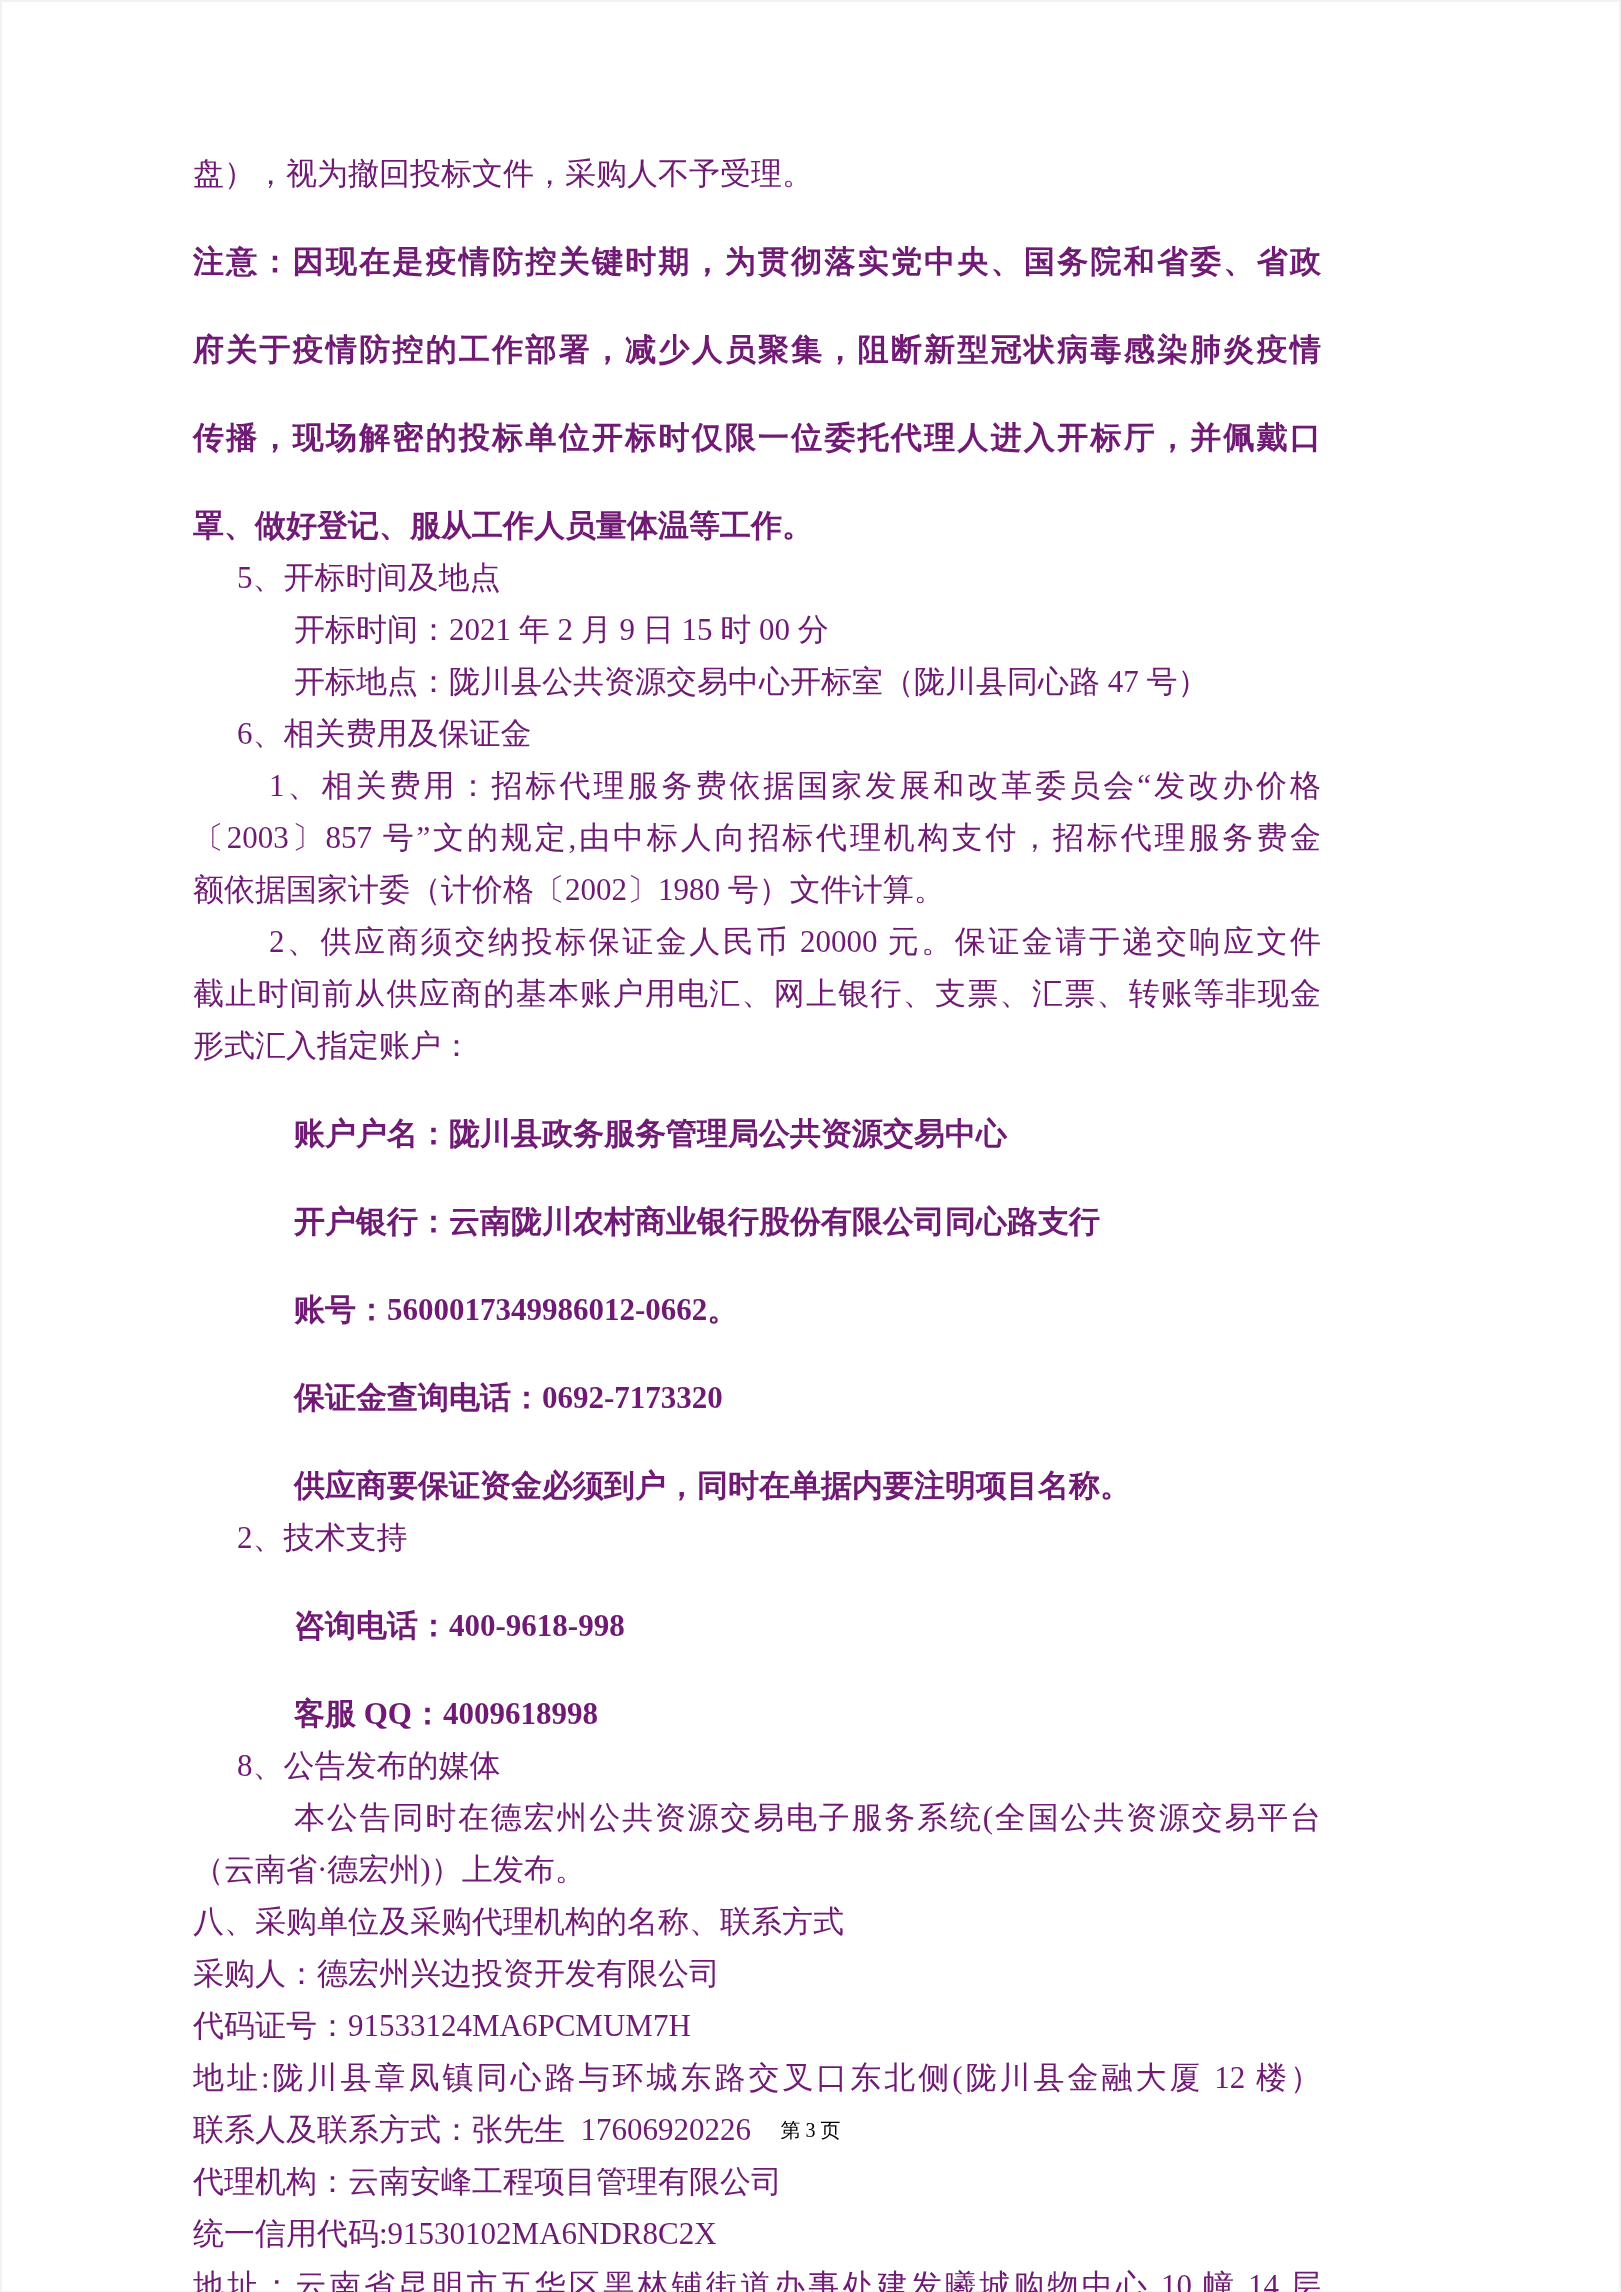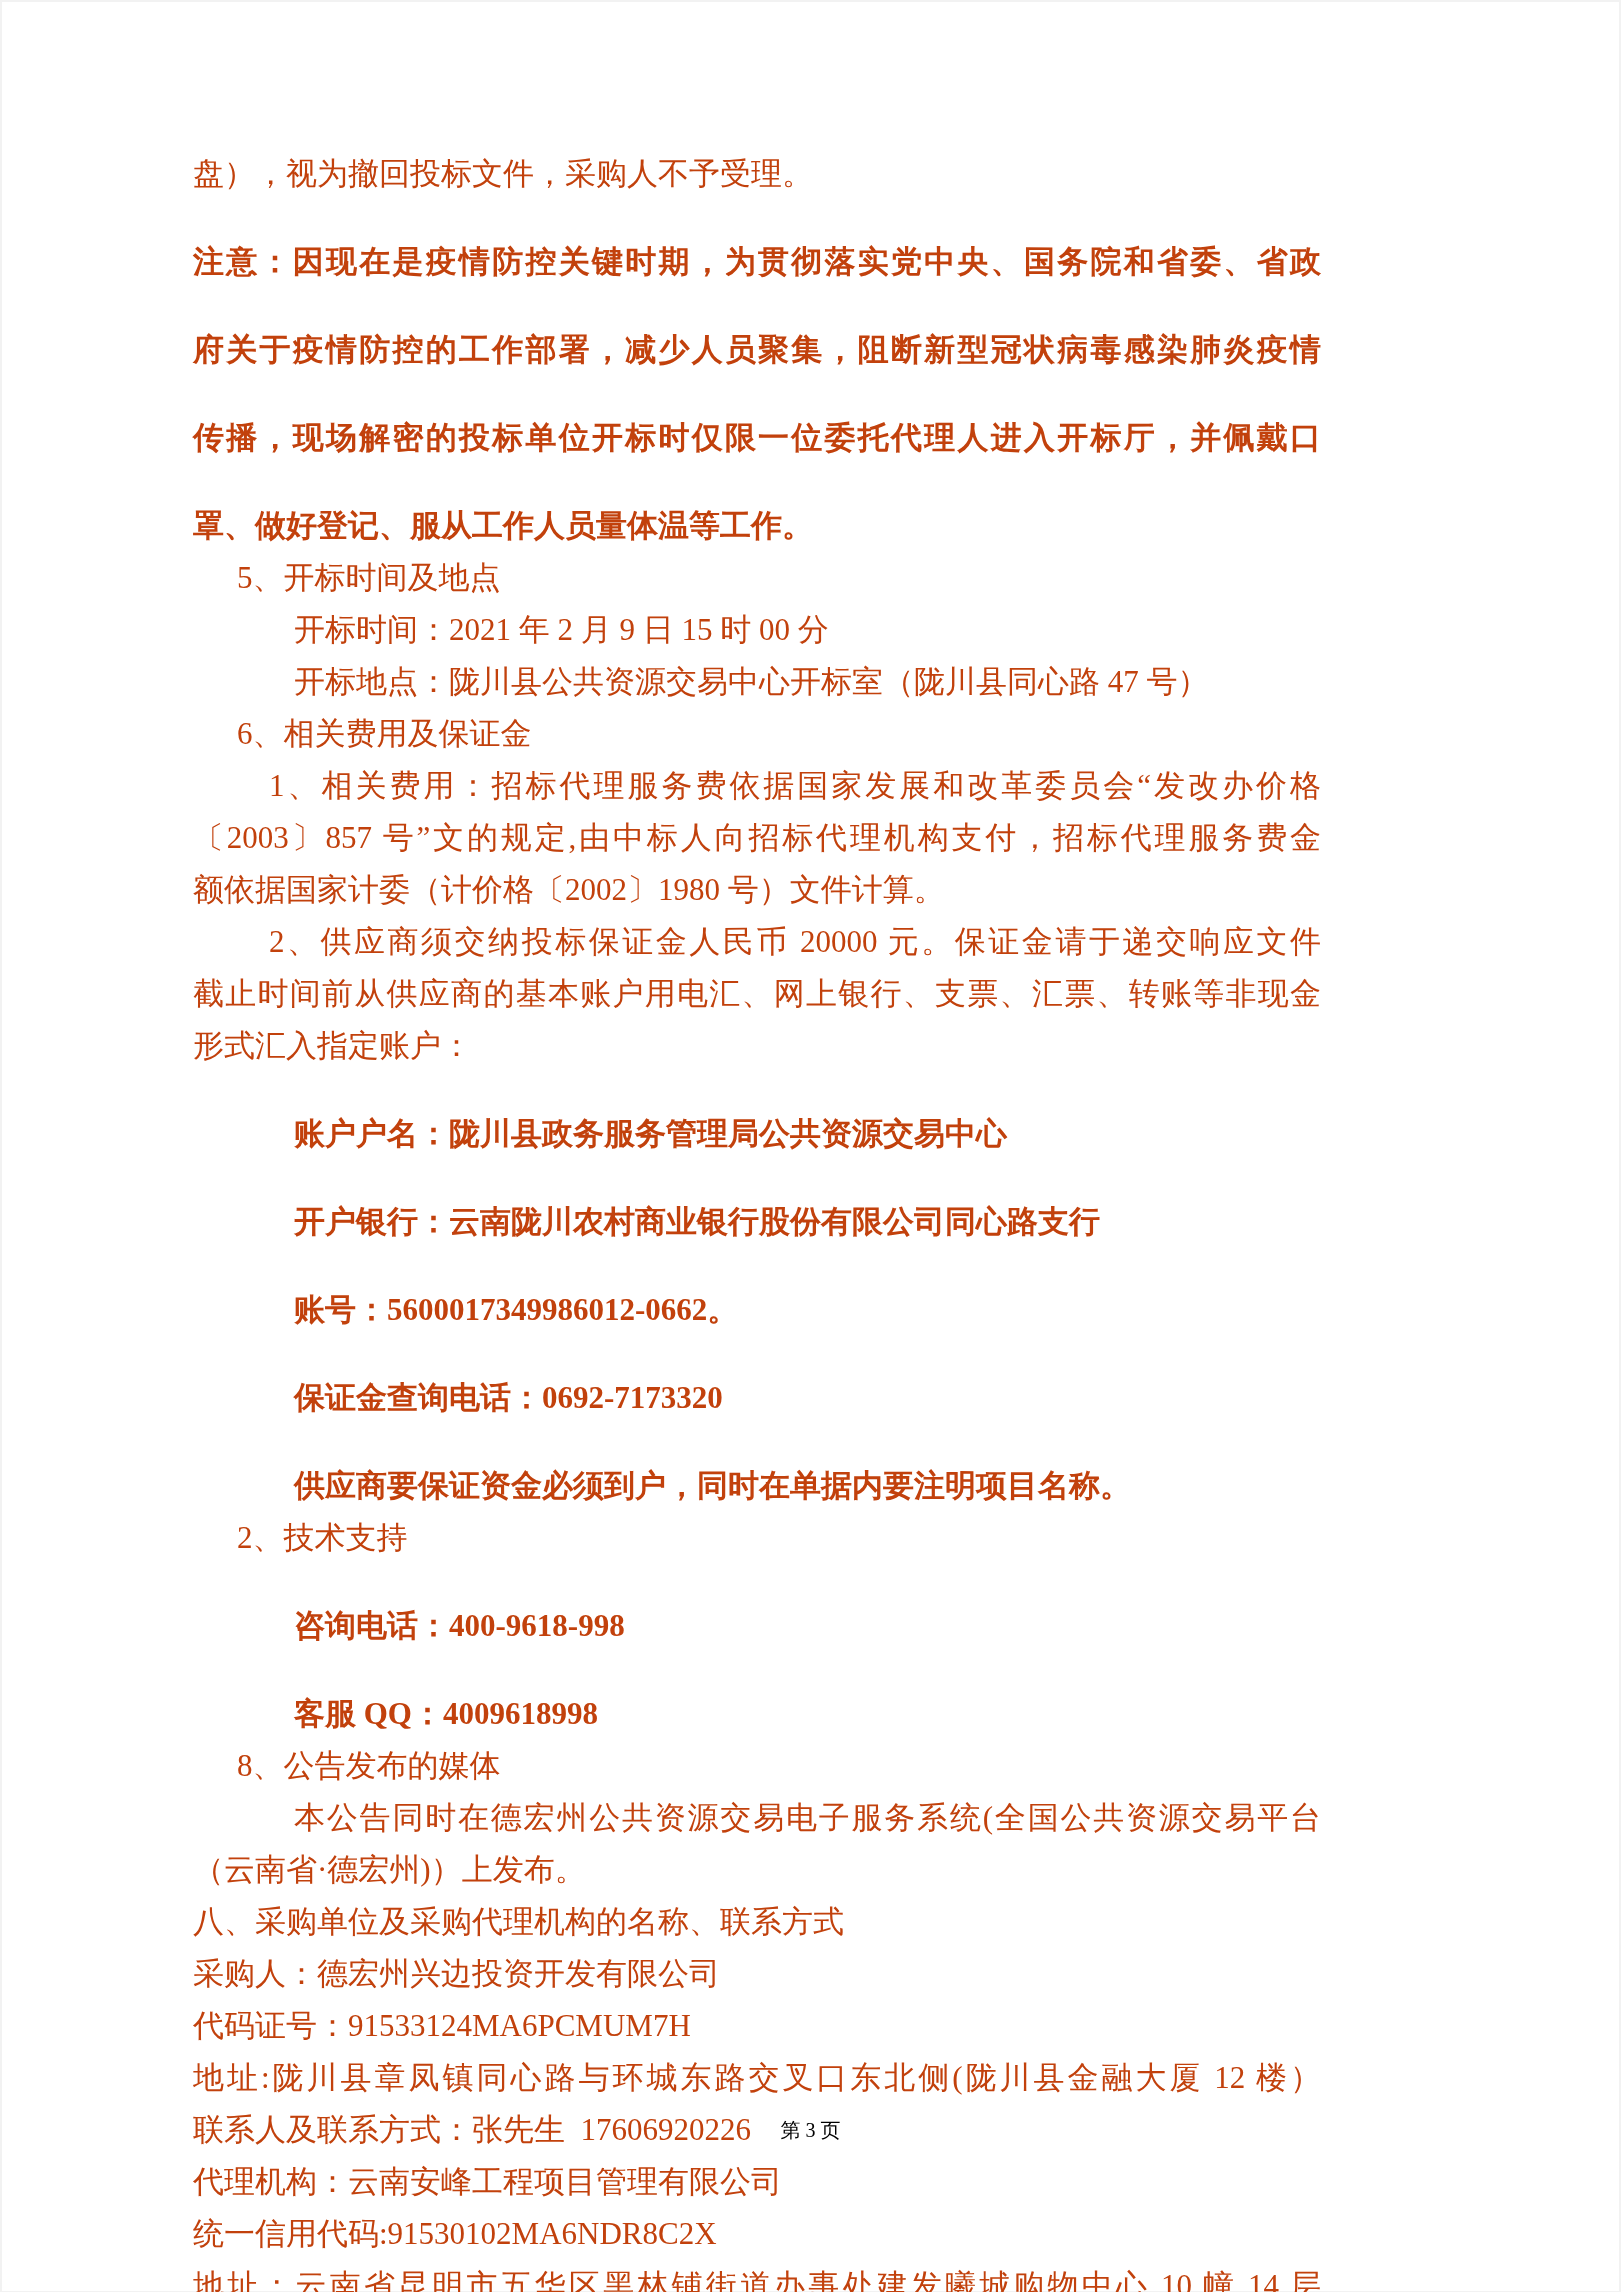--- a/index.html
+++ b/index.html
@@ -16,21 +16,21 @@
   .doc-body {
     position: absolute;
     left: 193px;
     top: 148px;
     width: 1128px;
   }
   .line {
     font-size: 31px;
     line-height: 52px;
     white-space: pre;
-    color: #c2410c;
+    color: #701a75;
   }
   .line.bold { font-weight: 700; margin-top: 36px; }
   
   .line.i0 { margin-left: 0; }
   .line.i1 { }   
   .line.i2 { margin-left: 44px; }   
   .line.i3 { margin-left: 76px; }   
   .line.i4 { margin-left: 101px; }  
   
   .line.just {

